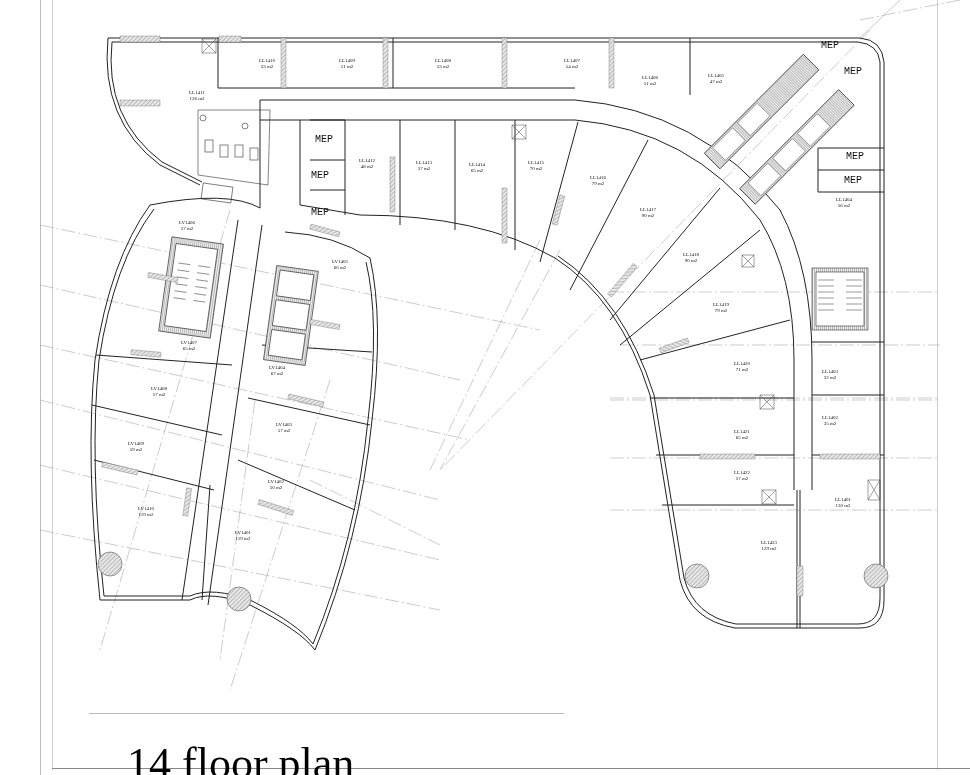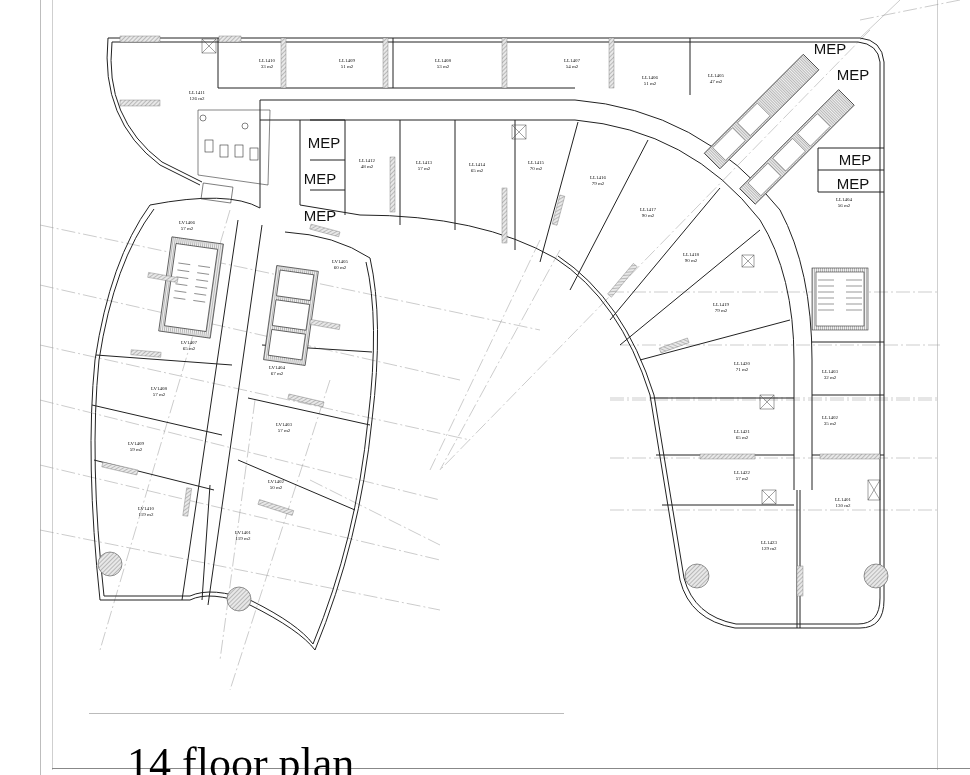--- a/index.html
+++ b/index.html
@@ -3,21 +3,21 @@
 <meta charset="utf-8">
 <style>
   html, body { margin:0; padding:0; background:#ffffff; }
   body { width:970px; height:775px; position:relative; overflow:hidden; font-family:"Liberation Serif", serif; }
   .frame-left { position:absolute; left:40px; top:0; width:1px; height:775px; background:#bdbdbd; }
   .frame-left2 { position:absolute; left:52px; top:0; width:1px; height:770px; background:#cfcfcf; }
   .frame-bottom { position:absolute; left:52px; top:768px; width:918px; height:1px; background:#888; }
   .frame-right { position:absolute; left:937px; top:0; width:1px; height:770px; background:#cfcfcf; }
   svg.plan { position:absolute; left:0; top:0; }
   .room-label { position:absolute; font-size:5px; line-height:6px; text-align:center; color:#111; font-family:"Liberation Serif", serif; white-space:nowrap; transform:translate(-50%, 0); }
-  .mep { position:absolute; font-size:15px; color:#111; font-family:Liberation Sans, sans-serif; transform:translate(-50%,0); }
+  .mep { position:absolute; font-size:10px; color:#111; font-family:Liberation Mono, monospace; transform:translate(-50%,0); }
   .title-rule { position:absolute; left:89px; top:713px; width:475px; height:1px; background:#bbb; }
   .title { position:absolute; left:107px; top:738px; font-size:44px; line-height:52px; color:#000; font-family:"Liberation Serif", serif;margin-left:20px; }
 </style>
 </head>
 <body>
 
 <div class="frame-left"></div>
 <div class="frame-left2"></div>
 <div class="frame-right"></div>
 <div class="frame-bottom"></div>

